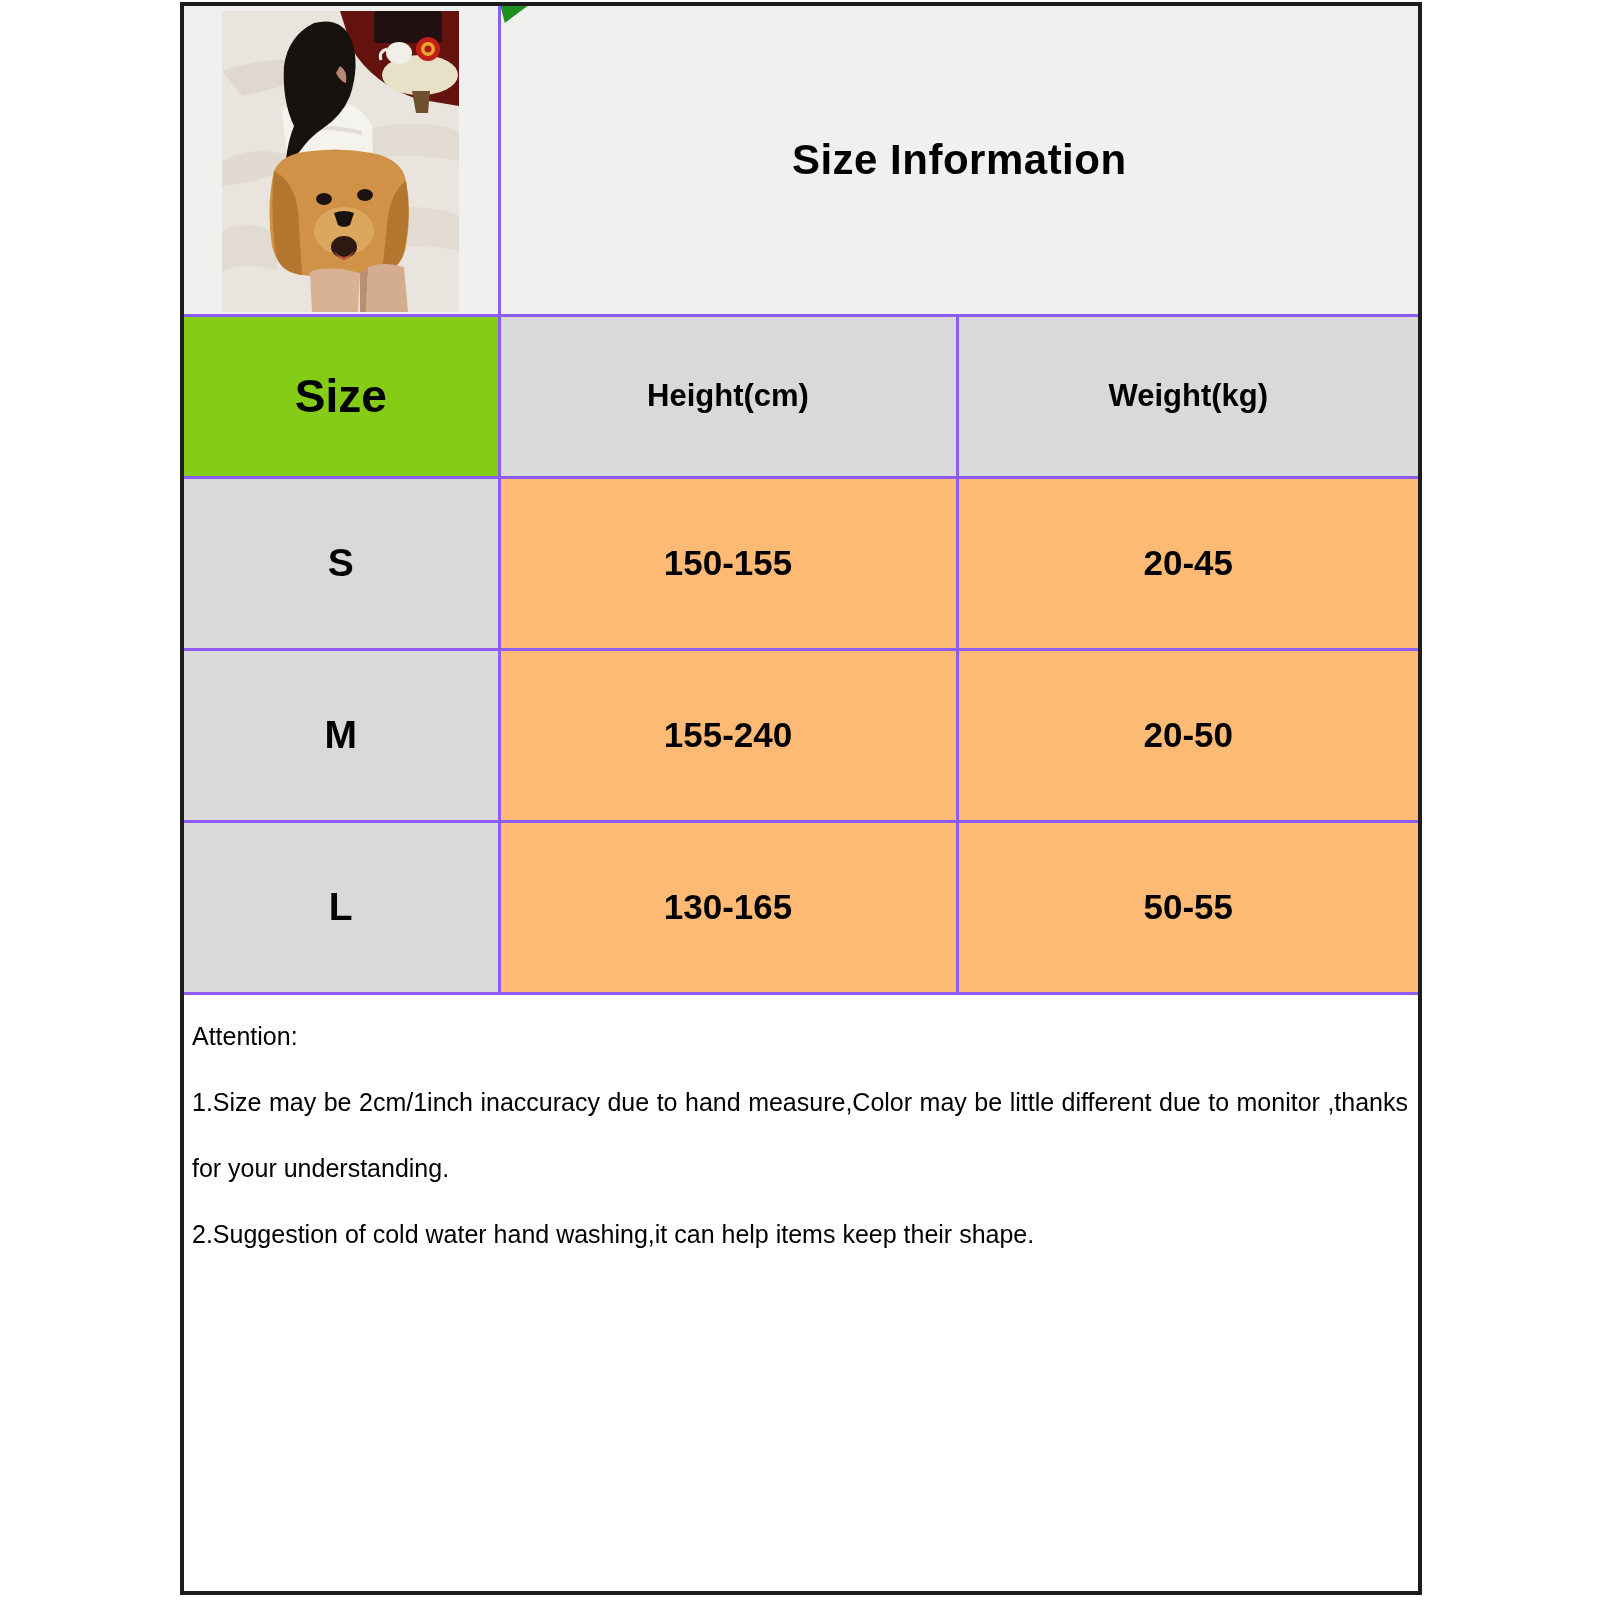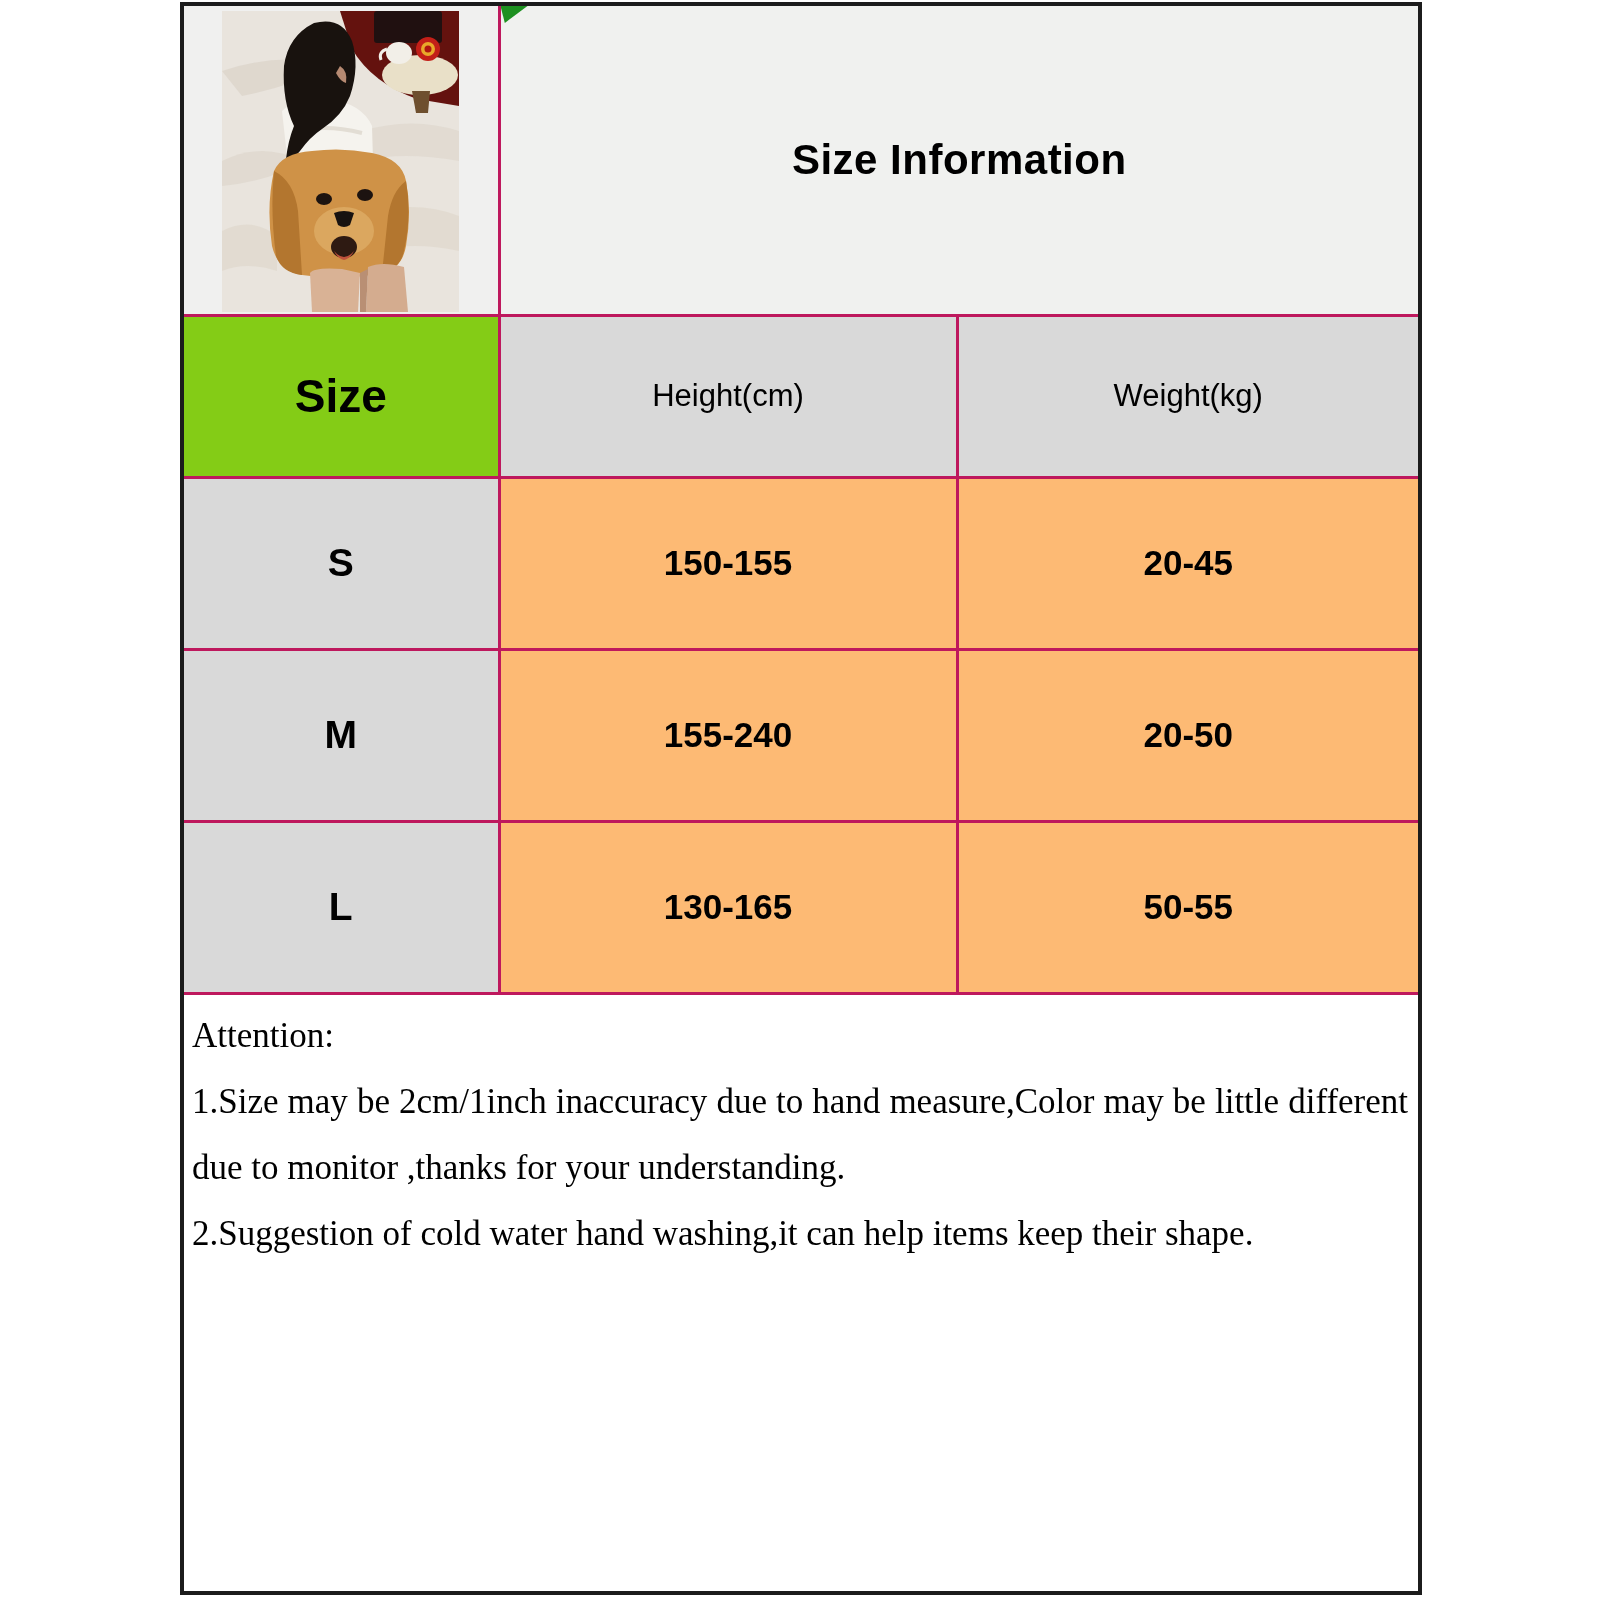--- a/index.html
+++ b/index.html
@@ -13,21 +13,21 @@
 
   table.size-chart {
     position: absolute;
     left: 180px; top: 2px;
     width: 1238px; height: 1593px;
     border-collapse: collapse;
     table-layout: fixed;
     border: 4px solid #1c1c1c;
   }
   .size-chart td, .size-chart th {
-    border: 3px solid #be185d;
+    border: 3px solid #8b5cf6;
     text-align: center;
     vertical-align: middle;
     overflow: hidden;
   }
   col.c1 { width: 317px; }
   col.c2 { width: 458px; }
   col.c3 { width: 463px; }
 
   tr.row-top      { height: 311px; }
   tr.row-head     { height: 162px; }
@@ -40,36 +40,35 @@
   .title-cell { background: #f0f1ef; position: relative; }
   .page-title { font-size: 42px; font-weight: bold; letter-spacing: 0.5px; }
   .corner-marker {
     position: absolute; top: 0; left: 0;
     width: 27px; height: 17px;
     background: #1d9020;
     clip-path: polygon(0 0, 100% 0, 16% 100%);
   }
 
   th.size-head   { background: #84cc16; font-size: 46px; font-weight: bold; text-align: center; }
-  th.col-head    { background: #d9d9d9; font-size: 31px; font-weight: normal; }
+  th.col-head    { background: #d9d9d9; font-size: 31px; font-weight: bold; }
   td.size-label  { background: #d9d9d9; font-size: 39px; font-weight: bold; }
   td.value-cell  { background: #fdba74; font-size: 35px; font-weight: bold; }
 
   td.attention-cell {
     background: #ffffff;
     text-align: left;
     vertical-align: top;
     padding: 8px 10px 0 8px;
   }
   .attention-cell p {
-    font-size: 35px;
+    font-size: 25px;
     font-weight: normal;
     line-height: 66px;
     text-align: justify;
-    font-family: Liberation Serif, serif;
   }
   .attention-cell p.heading { text-align: left; }
 </style>
 </head>
 <body>
 
 <div class="stage">
   <table class="size-chart">
     <colgroup>
         <col class="c1">

